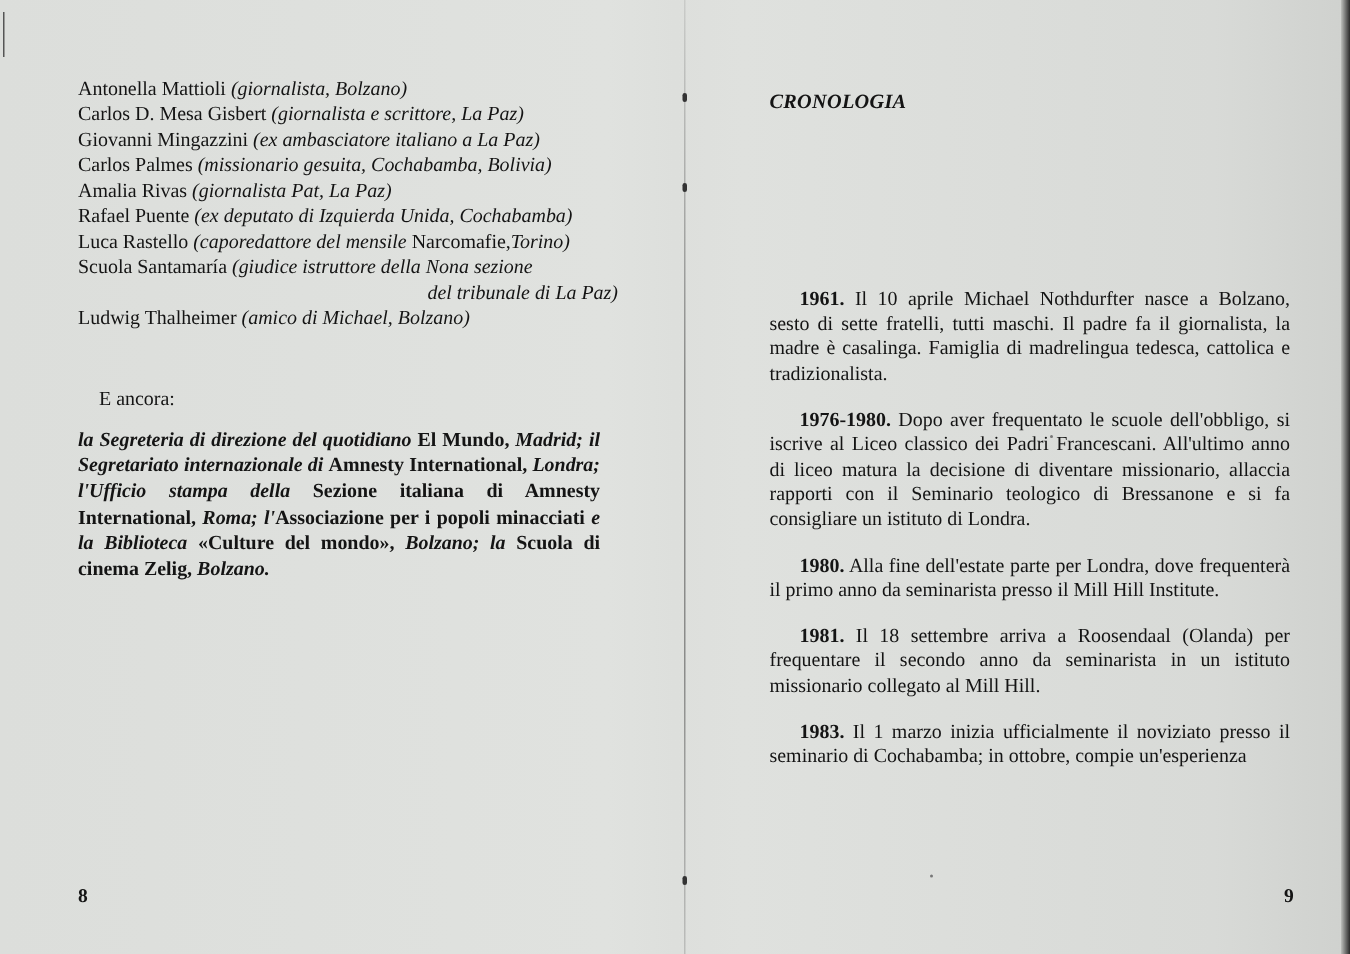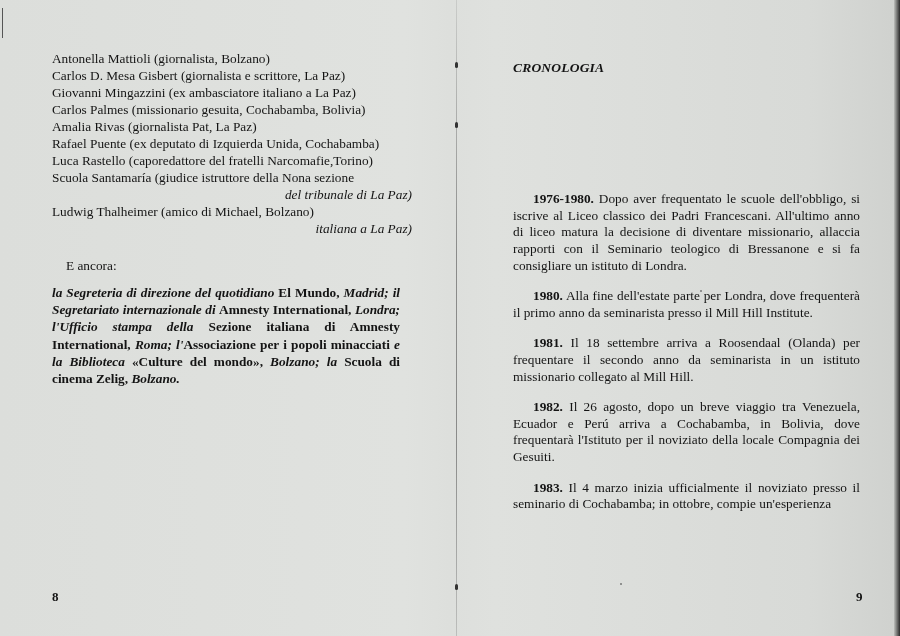--- a/index.html
+++ b/index.html
@@ -23,21 +23,21 @@
   }
   .fold-mark { position: absolute; left: 455px; width: 3px; height: 6px; background: #333; border-radius: 2px; }
   .left-tick { position: absolute; left: 2px; top: 8px; width: 1px; height: 30px; background: #555; }
 
   .page { position: absolute; top: 0; height: 636px; }
   .page-left { left: 52px; width: 350px; }
   .page-right { left: 513px; width: 347px; }
 
   .names { position: absolute; top: 50px; left: 0; width: 360px; font-size: 13.3px; line-height: 17px; }
   .name-entry { white-space: nowrap; }
-  .name-entry .role { }
+  .name-entry .role { font-style: italic; }
   .cont { padding-left: 14px; font-style: italic; text-align: right; }
 
   .also-title { position: absolute; top: 258px; left: 14px; font-size: 13.3px; }
   .also-body {
     position: absolute; top: 284px; left: 0; width: 348px;
     font-size: 13.3px; line-height: 17.2px; text-align: justify; font-weight: bold;
   }
   .also-body i { font-style: italic; }
 
   .chron-title { position: absolute; top: 60px; left: 0; font-size: 13.5px; font-style: italic; font-weight: bold; letter-spacing: 0.2px; }
@@ -65,34 +65,33 @@
 <div class="speck" style="left:700px;top:290px"></div>
 
 <div class="page page-left">
   <div class="names" id="names-list">
       <div class="name-entry"><span class="pname">Antonella Mattioli</span> <span class="role">(giornalista, Bolzano)</span></div>
       <div class="name-entry"><span class="pname">Carlos D. Mesa Gisbert</span> <span class="role">(giornalista e scrittore, La Paz)</span></div>
       <div class="name-entry"><span class="pname">Giovanni Mingazzini</span> <span class="role">(ex ambasciatore italiano a La Paz)</span></div>
       <div class="name-entry"><span class="pname">Carlos Palmes</span> <span class="role">(missionario gesuita, Cochabamba, Bolivia)</span></div>
       <div class="name-entry"><span class="pname">Amalia Rivas</span> <span class="role">(giornalista Pat, La Paz)</span></div>
       <div class="name-entry"><span class="pname">Rafael Puente</span> <span class="role">(ex deputato di Izquierda Unida, Cochabamba)</span></div>
-      <div class="name-entry"><span class="pname">Luca Rastello</span> <span class="role">(caporedattore del fratelli</span> <span>Narcomafie,</span><span class="role">Torino)</span></div>
+      <div class="name-entry"><span class="pname">Luca Rastello</span> <span class="role">(caporedattore del mensile</span> <span>Narcomafie,</span><span class="role">Torino)</span></div>
       <div class="name-entry"><span class="pname">Scuola Santamaría</span> <span class="role">(giudice istruttore della Nona sezione</span></div>
       <div class="cont">del tribunale di La Paz)</div>
       <div class="name-entry"><span class="pname">Ludwig Thalheimer</span> <span class="role">(amico di Michael, Bolzano)</span></div>
-      <div class="cont">italiana a La Paz)</div>
     </div>
   <div class="also-title">E ancora:</div>
   <div class="also-body" id="also-body"><i>la Segreteria di direzione del quotidiano </i><span>El Mundo, </span><i>Madrid; il Segretariato internazionale di </i><span>Amnesty International, </span><i>Londra; l'Ufficio stampa della </i><span>Sezione italiana di Amnesty International, </span><i>Roma; l'</i><span>Associazione per i popoli minacciati </span><i>e la Biblioteca </i><span>«Culture del mondo», </span><i>Bolzano; la </i><span>Scuola di cinema Zelig, </span><i>Bolzano.</i></div>
   <div class="page-num">8</div>
 </div>
 
 <div class="page page-right">
   <div class="chron-title">CRONOLOGIA</div>
   <div class="entries" id="entries">
+      <p class="entry"><span class="year">1961.</span><span> Il 10 aprile Michael Nothdurfter nasce a Bolzano, sesto di sette fratelli, tutti maschi. Il padre fa il giornalista, la madre è casalinga. Famiglia di madrelingua tedesca, cattolica e tradizionalista.</span></p>
       <p class="entry"><span class="year">1976-1980.</span><span> Dopo aver frequentato le scuole dell'obbligo, si iscrive al Liceo classico dei Padri Francescani. All'ultimo anno di liceo matura la decisione di diventare missionario, allaccia rapporti con il Seminario teologico di Bressanone e si fa consigliare un istituto di Londra.</span></p>
       <p class="entry"><span class="year">1980.</span><span> Alla fine dell'estate parte per Londra, dove frequenterà il primo anno da seminarista presso il Mill Hill Institute.</span></p>
       <p class="entry"><span class="year">1981.</span><span> Il 18 settembre arriva a Roosendaal (Olanda) per frequentare il secondo anno da seminarista in un istituto missionario collegato al Mill Hill.</span></p>
-      <p class="entry"><span class="year">1982.</span><span> Il 26 agosto, dopo un breve viaggio tra Venezuela, Ecuador e Perú arriva a Cochabamba, in Bolivia, dove frequentarà l'Istituto per il noviziato della locale Compagnia dei Gesuiti.</span></p>
-      <p class="entry"><span class="year">1983.</span><span> Il 4 marzo inizia ufficialmente il noviziato presso il seminario di Cochabamba; in ottobre, compie un'esperienza</span></p>
+      <p class="entry"><span class="year">1983.</span><span> Il 1 marzo inizia ufficialmente il noviziato presso il seminario di Cochabamba; in ottobre, compie un'esperienza</span></p>
     </div>
   <div class="page-num">9</div>
 </div>
 
 </body></html>

